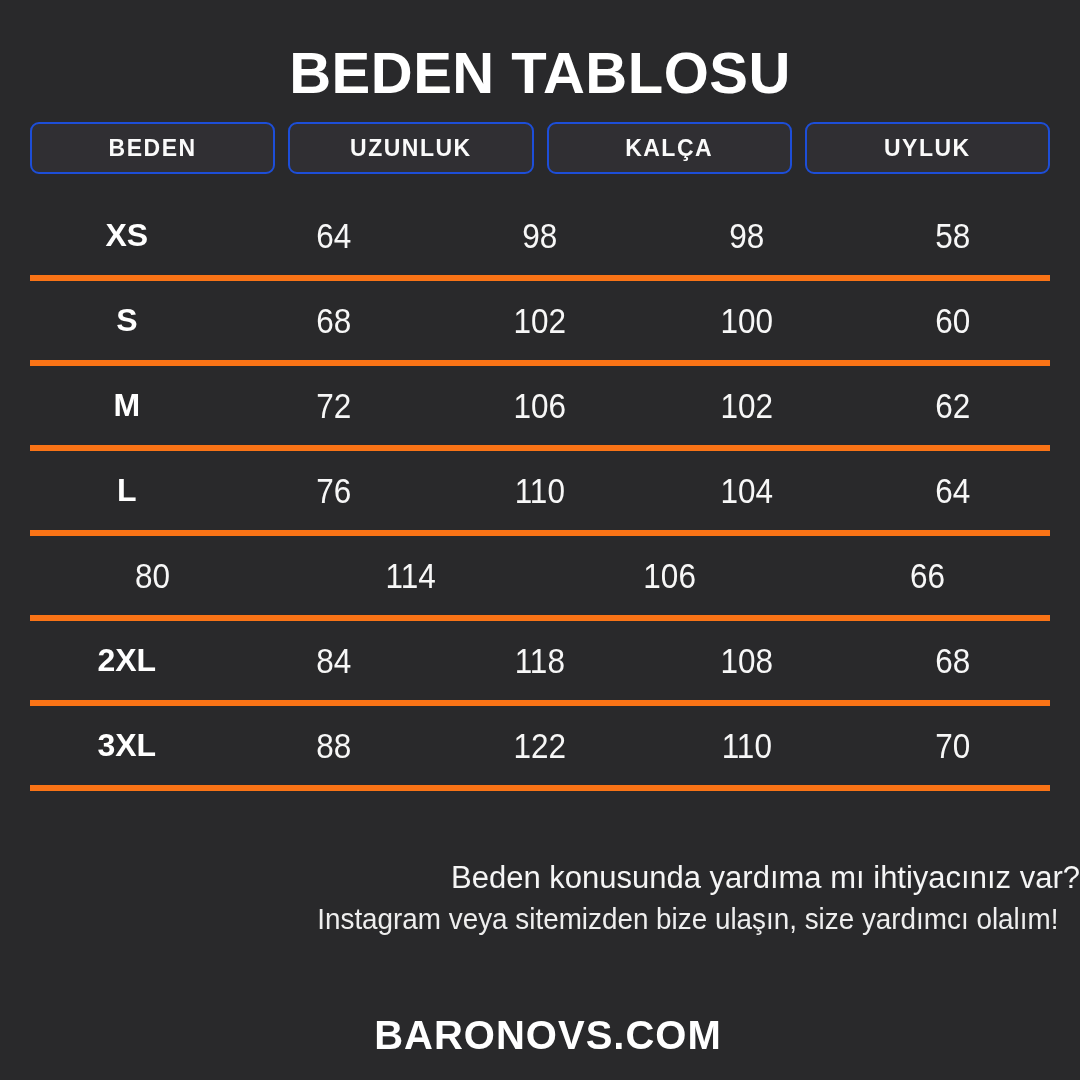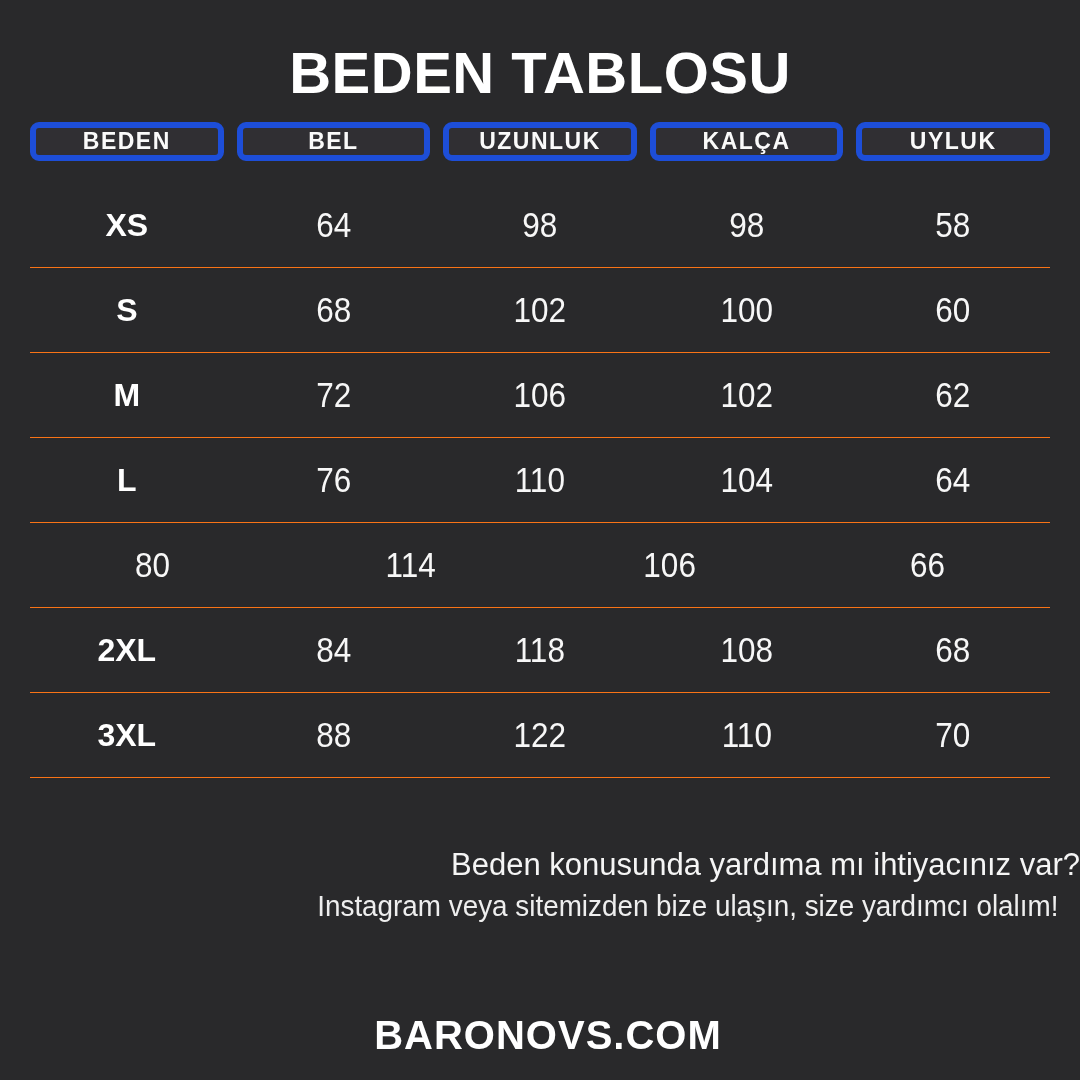--- a/index.html
+++ b/index.html
@@ -27,43 +27,43 @@
     color: #ffffff;
   }
 
   .pill-row {
     display: flex;
     gap: 13px;
     margin: 14px 30px 0 30px;
   }
   .pill {
     flex: 1 1 0;
-    height: 39px;
+    height: 52px;
     background: #302f33;
-    border: 6px solid #1d4ed8;
+    border: 2px solid #1d4ed8;
     border-radius: 9px;
     display: flex;
     align-items: center;
     justify-content: center;
     font-size: 23px;
     font-weight: bold;
     letter-spacing: 1.5px;
     color: #fafafa;
   }
 
   .size-table {
     margin: 0 30px;
     padding-top: 22px;
   }
   .size-row {
     display: flex;
     gap: 13px;
     height: 85px;
     align-items: center;
-    border-bottom: 1px solid #f97316;
+    border-bottom: 6px solid #f97316;
   }
   .cell {
     flex: 1 1 0;
     text-align: center;
   }
   .cell.size-label {
     font-size: 32px;
     font-weight: bold;
     color: #ffffff;
   }
@@ -107,23 +107,20 @@
 </head>
 <body>
 
 <div class="canvas">
 
   <h1 class="title">BEDEN TABLOSU</h1>
 
   <div class="pill-row">
     <div class="pill">
       <span>BEDEN</span>
-    </div>
-    <div class="pill">
-      <span>BEL</span>
     </div>
     <div class="pill">
       <span>UZUNLUK</span>
     </div>
     <div class="pill">
       <span>KALÇA</span>
     </div>
     <div class="pill">
       <span>UYLUK</span>
     </div>

